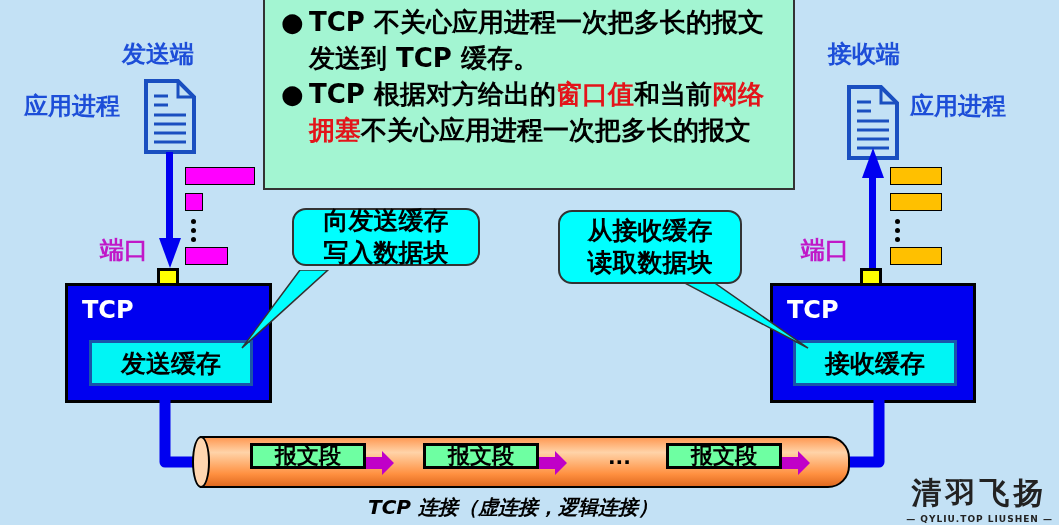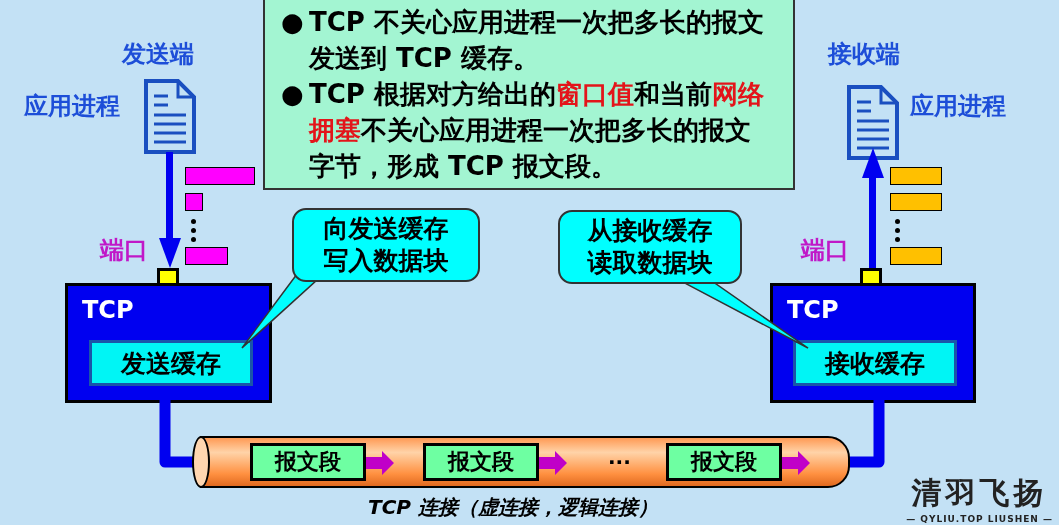--- a/index.html
+++ b/index.html
@@ -39,21 +39,21 @@
     .pipe {
       left:200px; top:436px; width:650px; height:52px;
       background:linear-gradient(to bottom,#ff9a55 0%,#ffd3a8 30%,#ff9040 75%,#e06a20 100%);
       border:2px solid #000; border-radius:0 22px 22px 0; box-sizing:border-box;
     }
     .pipe-cap {
       left:192px; top:436px; width:18px; height:52px;
       background:#ffd6b0; border:2px solid #000; border-radius:50%; box-sizing:border-box;
     }
     .segment {
-      position:absolute; top:443px; height:38px; width:116px;
+      position:absolute; top:443px; height:26px; width:116px;
       background:#6effa2; border:3px solid #000; box-sizing:border-box;
       font-size:22px; display:flex; align-items:center; justify-content:center;
     }
     .seg-arrow { position:absolute; top:451px; }
     .caption { font-size:20px; color:#000; }
     .pkt { position:absolute; border:1.5px solid #000; box-sizing:border-box; height:18px; }
     .pkt.mag { background:#ff00ff; }
     .pkt.yel { background:#ffc000; }
     .dots span { display:block; width:5px; height:5px; border-radius:50%; background:#000; margin-bottom:4px; }
     .watermark { right:6px; bottom:1px; text-align:center; color:#222; }
@@ -75,21 +75,20 @@
   <div class="row">
     <span class="bullet">●</span>
     <span><span>TCP 根据对方给出的</span><span class="red">窗口值</span><span>和当前</span><span class="red">网络</span></span>
   </div>
   <div class="row">
     <span class="bullet"></span>
     <span><span class="red">拥塞</span><span>不关心应用进程一次把多长的报文</span></span>
   </div>
   <div class="row">
     <span class="bullet"></span>
-    <span>字节，形成 TCP 报文段。</span>
   </div>
 </div>
 
 <div class="abs blue-label" style="left:122px; top:38px;">发送端</div>
 <div class="abs blue-label" style="left:24px; top:90px;">应用进程</div>
 <svg class="abs" style="left:142px; top:78px;" width="56" height="78">
   <path d="M4 3 H36 L52 19 V74 H4 Z" fill="#c3e1f5" stroke="#1a4fc0" stroke-width="4"></path>
   <path d="M36 3 V19 H52" fill="none" stroke="#1a4fc0" stroke-width="3"></path>
   <g stroke="#1a4fc0" stroke-width="3">
     <line x1="12" y1="18" x2="26" y2="18"></line>
@@ -115,21 +114,21 @@
 <div class="abs mag-label" style="left:100px; top:234px;">端口</div>
 <div class="abs port" style="left:157px; top:268px;"></div>
 <div class="abs tcp-box" style="left:65px; top:283px; width:207px; height:120px;">
   <div class="tcp-title">TCP</div>
   <div class="buffer" style="left:21px; top:54px; width:164px; height:46px;">发送缓存</div>
 </div>
 
 <svg class="abs" style="left:240px; top:270px;" width="90" height="80">
   <polygon points="2,78 60,0 88,0" fill="#00ffff" stroke="#333" stroke-width="1.5"></polygon>
 </svg>
-<div class="abs bubble" style="left:292px; top:208px; width:188px; height:74px;">
+<div class="abs bubble" style="left:292px; top:208px; width:188px; height:58px;">
   <div>向发送缓存</div>
   <div>写入数据块</div>
 </div>
 
 <div class="abs blue-label" style="left:828px; top:38px;">接收端</div>
 <div class="abs blue-label" style="left:910px; top:90px;">应用进程</div>
 <svg class="abs" style="left:845px; top:84px;" width="56" height="78">
   <path d="M4 3 H36 L52 19 V74 H4 Z" fill="#c3e1f5" stroke="#1a4fc0" stroke-width="4"></path>
   <path d="M36 3 V19 H52" fill="none" stroke="#1a4fc0" stroke-width="3"></path>
   <g stroke="#1a4fc0" stroke-width="3">

